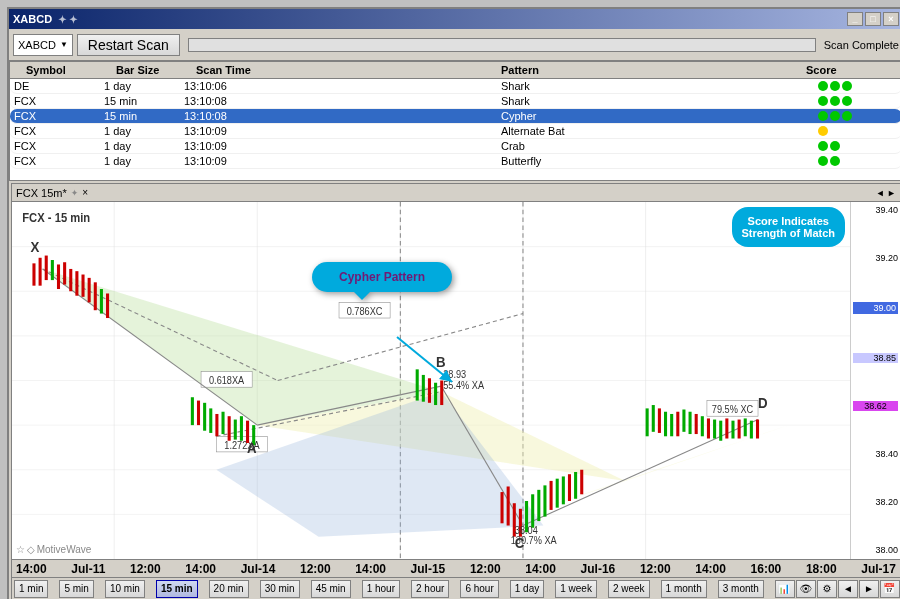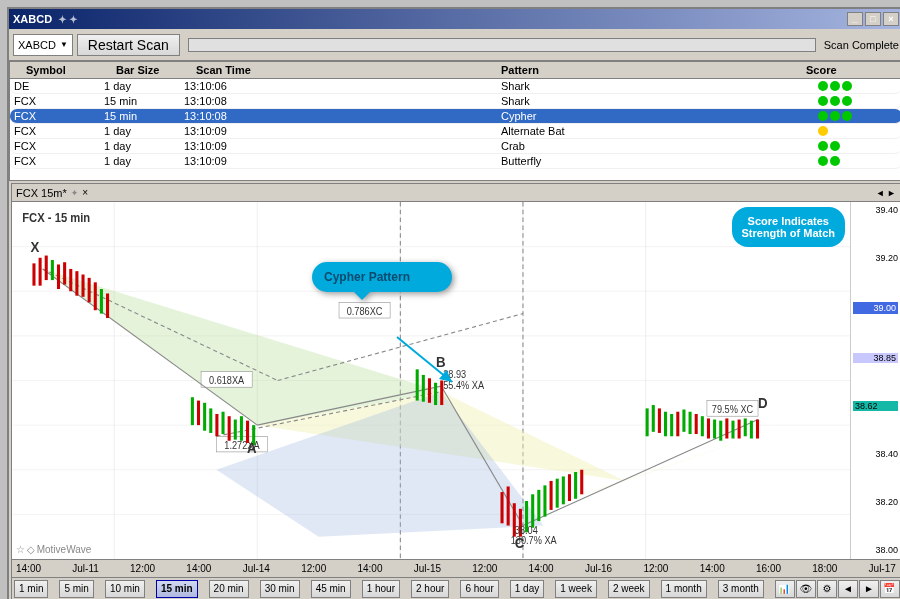--- a/index.html
+++ b/index.html
@@ -221,21 +221,22 @@
       align-items: center;
       padding: 0 4px;
       font-size: 9px;
       flex-shrink: 0;
     }
     
     .time-labels {
       flex: 1;
       display: flex;
       justify-content: space-between;
-      font-size: 10px;
+      font-size: 12px;
+      font-weight: bold;
     }
     
     .toolbar-bottom {
       height: 22px;
       background: #d4d0c8;
       display: flex;
       align-items: center;
       padding: 0 2px;
       gap: 11px;
       border-top: 1px solid #808080;
@@ -268,23 +269,24 @@
       justify-content: center;
       font-size: 10px;
       cursor: pointer;
     }
 
     .cloud-callout {
       position: absolute;
       background: #00aadd;
       border-radius: 20px;
       padding: 8px 12px;
-      color: #0c4a6e;
+      color: #701a75;
       font-weight: bold;
       font-size: 12px;
+      text-align: center;
       filter: drop-shadow(2px 2px 3px rgba(0,0,0,0.4));
     }
     
     .cloud-callout::after {
       content: '';
       position: absolute;
       border: 10px solid transparent;
     }
     
     .cypher-cloud {
@@ -590,21 +592,21 @@
         <div style="background:#00aadd;border-radius:16px;padding:8px 10px;color:white;font-weight:bold;font-size:11px;text-align:center;max-width:145px;">
           <span>Score Indicates<br>Strength of Match</span>
         </div>
       </div>
 
       <div class="price-axis">
         <span class="price-label">39.40</span>
         <span class="price-label">39.20</span>
         <span class="price-label-box">39.00</span>
         <span style="background:#c8c8ff;padding:0 2px;font-size:9px;text-align:right">38.85</span>
-        <span style="background:#14b8a6;padding:0 2px;font-size:9px;text-align:left">38.62</span>
+        <span style="background:#d946ef;padding:0 2px;font-size:9px;text-align:center">38.62</span>
         <span class="price-label">38.40</span>
         <span class="price-label">38.20</span>
         <span class="price-label">38.00</span>
       </div>
     </div>
 
     <div class="time-axis">
       <div class="time-labels">
         <span>14:00</span>
         <span>Jul-11</span>

